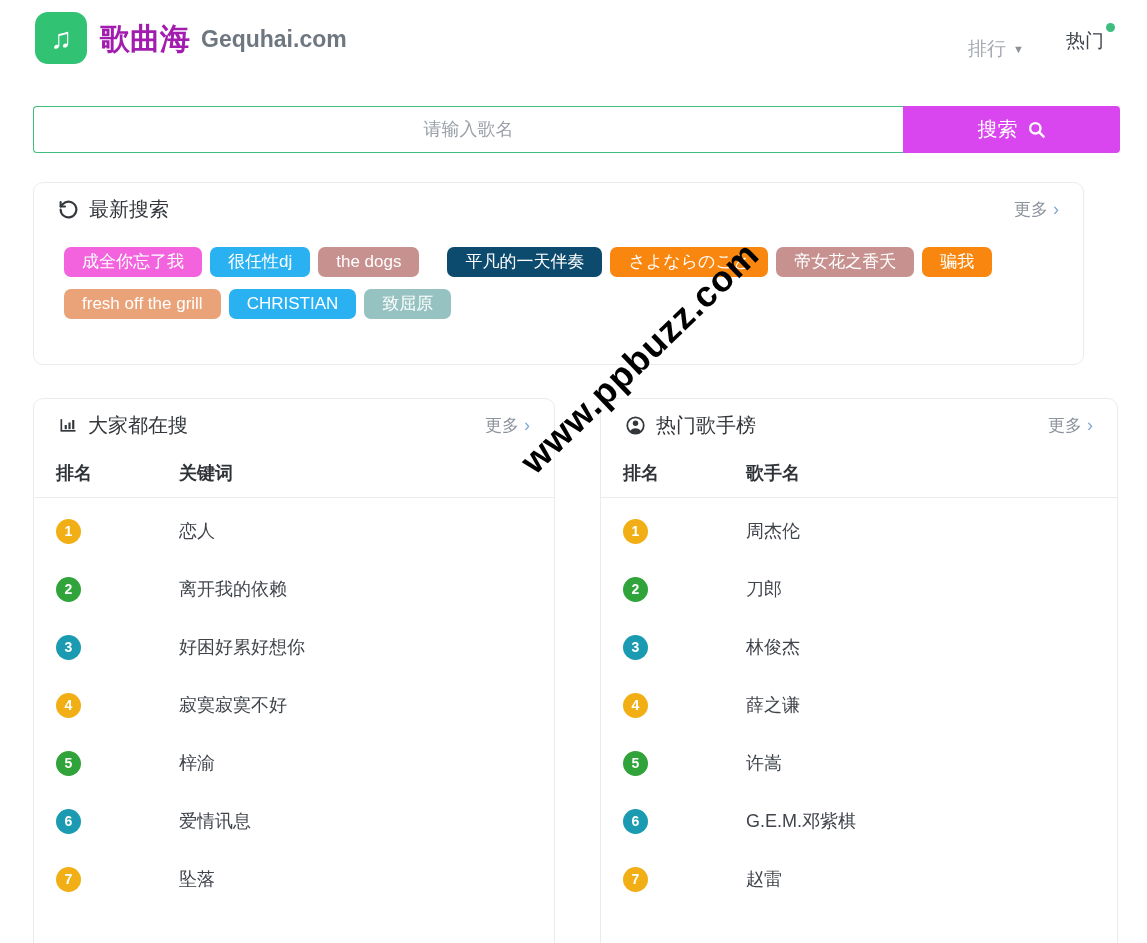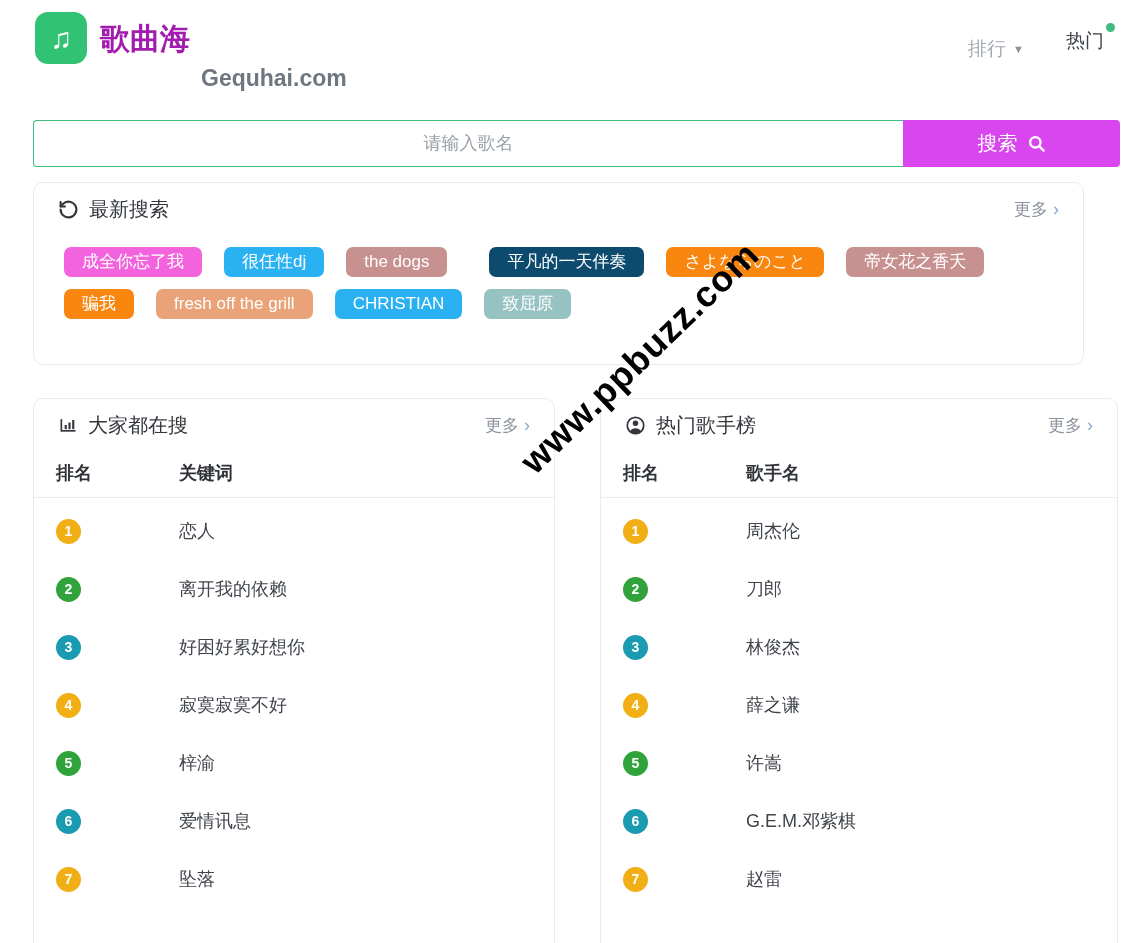--- a/index.html
+++ b/index.html
@@ -5,28 +5,28 @@
   * { margin:0; padding:0; box-sizing:border-box; }
   html,body { background:#fff; }
   body { font-family:"Liberation Sans","DejaVu Sans",sans-serif; }
   .page { position:relative; width:1147px; height:943px; background:#fff; overflow:hidden; }
 
   
   .logo { position:absolute; left:35px; top:12px; width:52px; height:52px; border-radius:13px;
           background:#31c274; display:flex; align-items:center; justify-content:center; cursor:pointer; }
   .logo .note { color:#fff; font-size:29px; line-height:1; }
   .site-name { position:absolute; left:100px; top:19px; font-size:30px; font-weight:bold; color:#a21caf; }
-  .site-domain { position:absolute; left:201px; top:26px; font-size:23px; font-weight:bold; color:#6e7780;margin-top:39px; }
+  .site-domain { position:absolute; left:201px; top:26px; font-size:23px; font-weight:bold; color:#6e7780; }
   .nav-rank { position:absolute; left:968px; top:36px; font-size:19px; color:#a2a8b0; cursor:pointer; }
   .nav-rank .caret { font-size:11px; color:#8b9199; margin-left:7px; vertical-align:2px; }
   .nav-hot { position:absolute; left:1066px; top:28px; font-size:19px; color:#3f444b; cursor:pointer; }
   .hot-dot { position:absolute; top:-5px; right:-11px; width:9px; height:9px; border-radius:50%; background:#3ebd7e; }
 
   
-  .searchbar { position:absolute; left:33px; top:120px; width:1087px; height:47px; display:flex; }
+  .searchbar { position:absolute; left:33px; top:106px; width:1087px; height:47px; display:flex; }
   .searchbar input { flex:1; height:47px; border:1px solid #3ebd7e; border-right:none;
                      border-radius:4px 0 0 4px; font-size:18px; color:#444; text-align:center; outline:none;
                      font-family:inherit; }
   .searchbar input::placeholder { color:#9aa0a8; }
   .searchbar button { width:217px; height:47px; background:#d946ef; border:none; border-radius:0 4px 4px 0;
                       color:#fff; font-size:20px; display:flex; align-items:center; justify-content:center;
                       gap:9px; cursor:pointer; font-family:inherit; }
 
   
   .card { position:absolute; background:#fff; border:1px solid #e9ebef; border-radius:10px; }
@@ -34,21 +34,21 @@
   .card-left   { left:33px;  top:398px; width:522px; height:562px; }
   .card-right  { left:600px; top:398px; width:518px; height:562px; }
 
   .panel-header { display:flex; align-items:center; height:34px; padding:18px 24px 0 24px; }
   .panel-header .p-icon { display:flex; align-items:center; margin-right:10px; }
   .panel-title { font-size:20px; color:#33373c; }
   .more-link { margin-left:auto; font-size:17px; color:#8d939c; cursor:pointer; display:flex; align-items:center; }
   .more-link .chev { color:#82a8d4; margin-left:5px; font-size:18px; }
 
   
-  .tags { padding:30px 26px 0 30px; display:flex; flex-wrap:wrap; gap:12px 22px; }
+  .tags { padding:30px 26px 0 30px; display:flex; flex-wrap:wrap; gap:12px 8px; }
   .tag { height:30px; line-height:30px; padding:0 18px; border-radius:7px; color:#fff; font-size:17px;
          cursor:pointer; white-space:nowrap; }
 
   
   .cols { display:flex; padding:28px 24px 12px 22px; border-bottom:1px solid #ececf0; }
   .cols span { font-size:18px; font-weight:bold; color:#2f3338; line-height:24px; }
   .col-rank { width:123px; }
   .rows { padding-top:4px; }
   .row { display:flex; align-items:center; height:58px; padding-left:22px; cursor:pointer; }
   .badge { width:25px; height:25px; border-radius:50%; color:#fff; font-weight:bold; font-size:14px;

